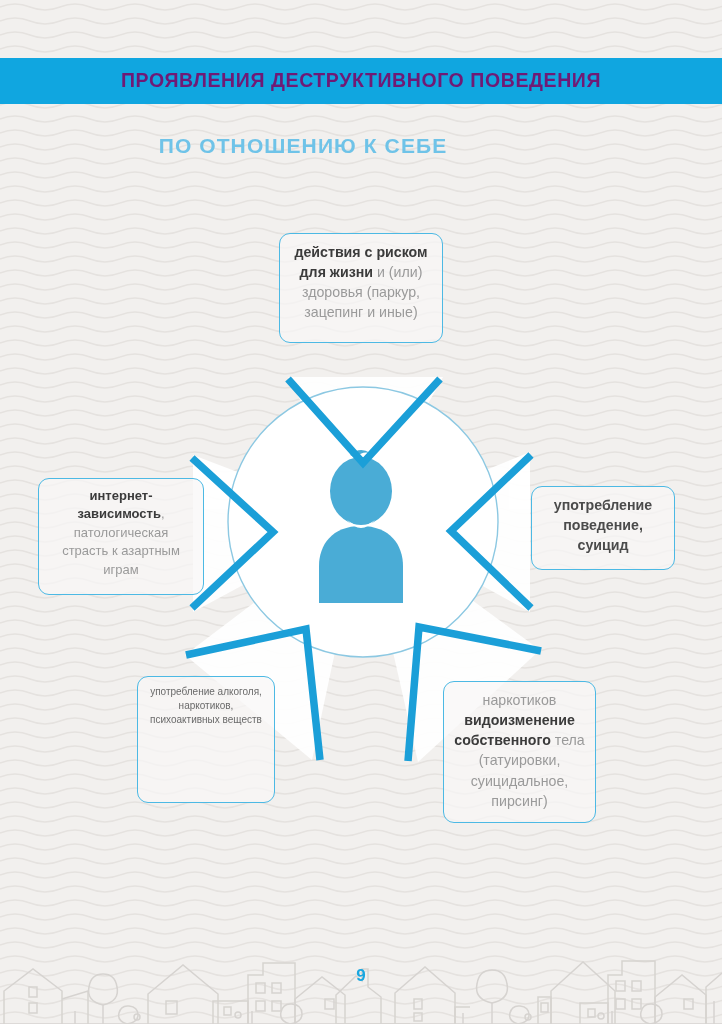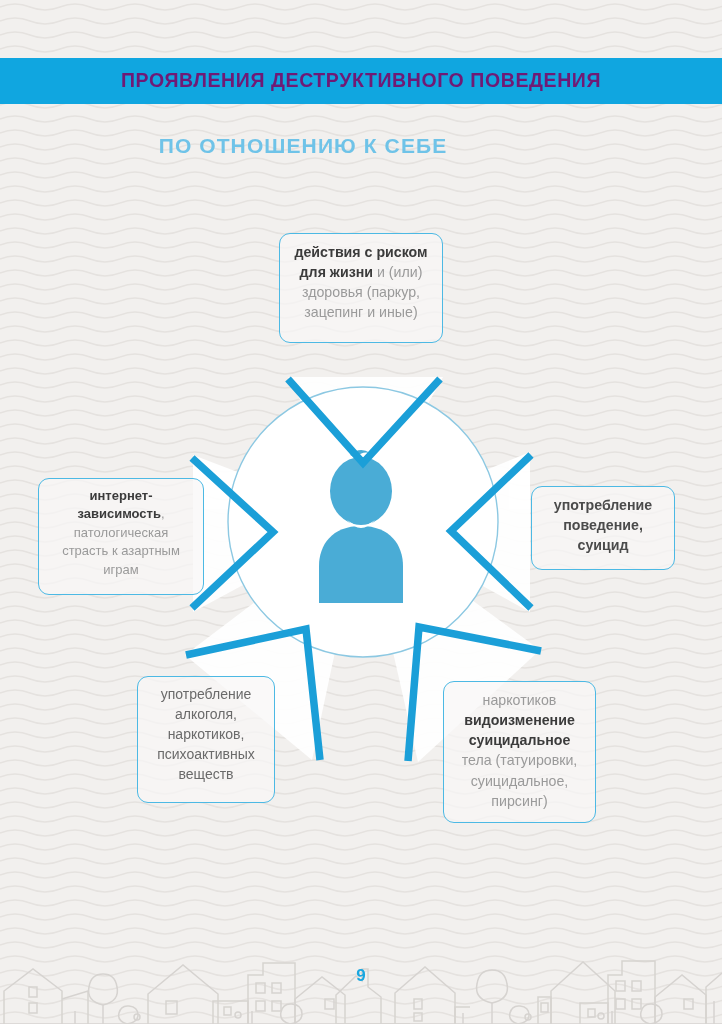--- a/index.html
+++ b/index.html
@@ -102,21 +102,21 @@
     font-weight: bold;
   }
   .tbox span.light {
     color: #9a9a9a;
     font-weight: normal;
   }
 
   #box-risk      { left: 279px; top: 233px; width: 164px; height: 110px; font-size: 14.2px; }
   #box-internet  { left: 38px;  top: 471px; width: 166px; height: 117px; font-size: 13px; margin-top: 7px; }
   #box-suicide   { left: 531px; top: 486px; width: 144px; height: 84px;  font-size: 14.2px; }
-  #box-alcohol   { left: 137px; top: 676px; width: 138px; height: 127px; font-size: 14px; }
+  #box-alcohol   { left: 137px; top: 676px; width: 138px; height: 127px; font-size: 10px; }
   #box-body      { left: 443px; top: 681px; width: 153px; height: 142px; font-size: 14.2px; }
 
   #box-suicide .inner { color: #4b4b4b; font-weight: 600; }
   #box-alcohol .inner { color: #6a6a6a; font-weight: normal; }
 
   
   #footer-city {
     position: absolute;
     left: 0;
     bottom: 0;
@@ -219,21 +219,21 @@
   <div class="tbox" id="box-suicide">
     <div class="inner">употребление поведение, суицид</div>
   </div>
 
   <div class="tbox" id="box-alcohol">
     <div class="inner">употребление алкоголя, наркотиков, психоактивных веществ</div>
   </div>
 
   <div class="tbox" id="box-body">
     <div class="inner">
-      <span class="light">наркотиков </span><b>видоизменение суицидальное</b><span class="light"> тела (татуировки, суицидальное, пирсинг)</span>
+      <span class="light">наркотиков </span><b>видоизменение собственного</b><span class="light"> тела (татуировки, суицидальное, пирсинг)</span>
     </div>
   </div>
 
   <svg id="footer-city" viewBox="0 0 722 95" preserveAspectRatio="none">
     <g fill="none" stroke="#d6d3d0" stroke-width="1.5">
 
       <path d="M4 95 V62 L33 40 L62 62 V95"></path>
       <rect x="29" y="58" width="8" height="10"></rect>
       <rect x="29" y="74" width="8" height="10"></rect>
       <path d="M62 70 L88 62 V95"></path>

